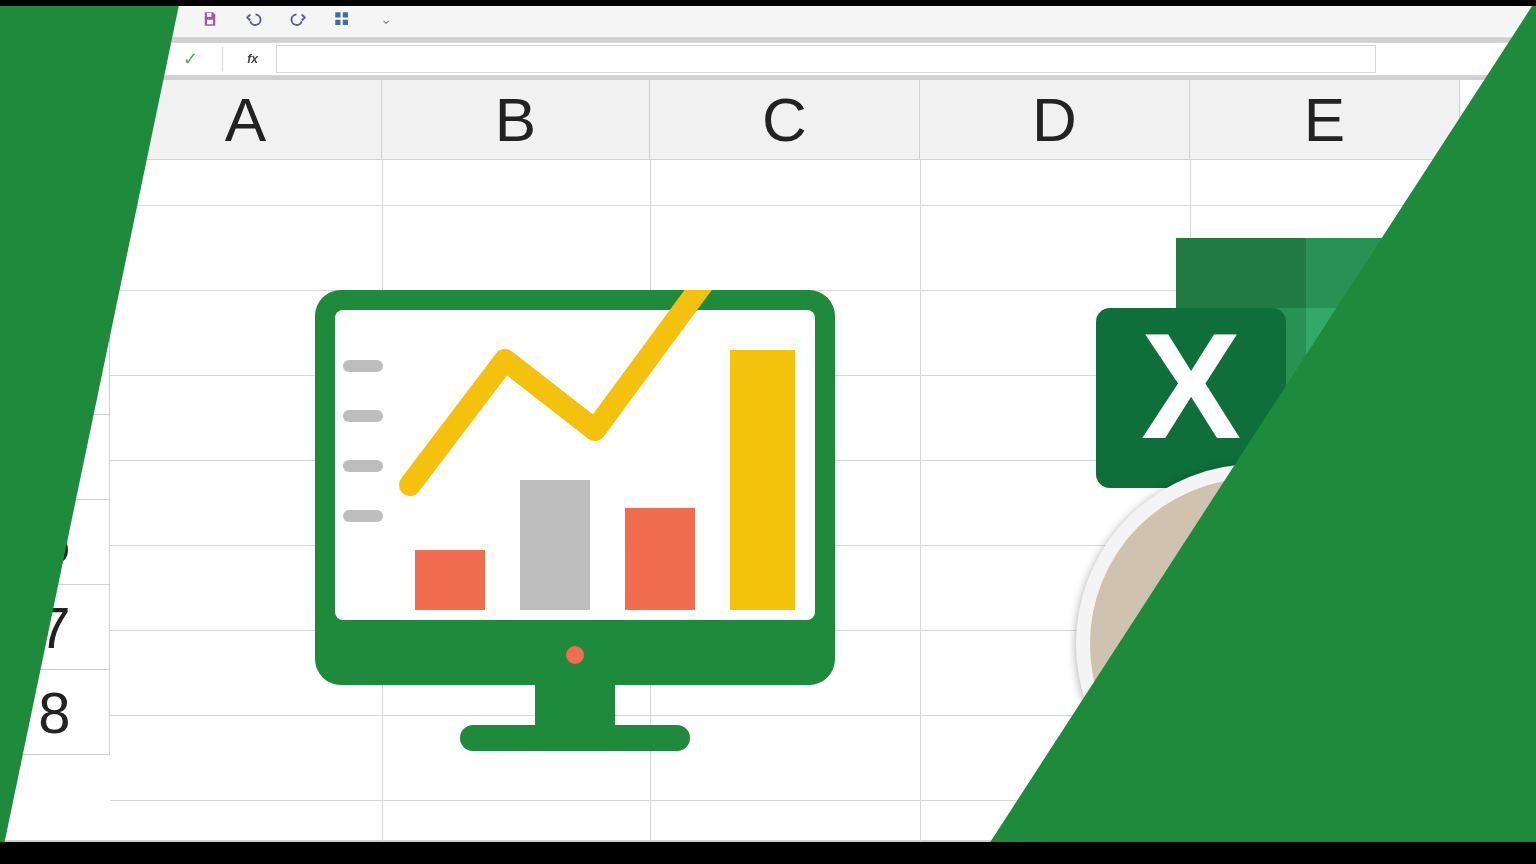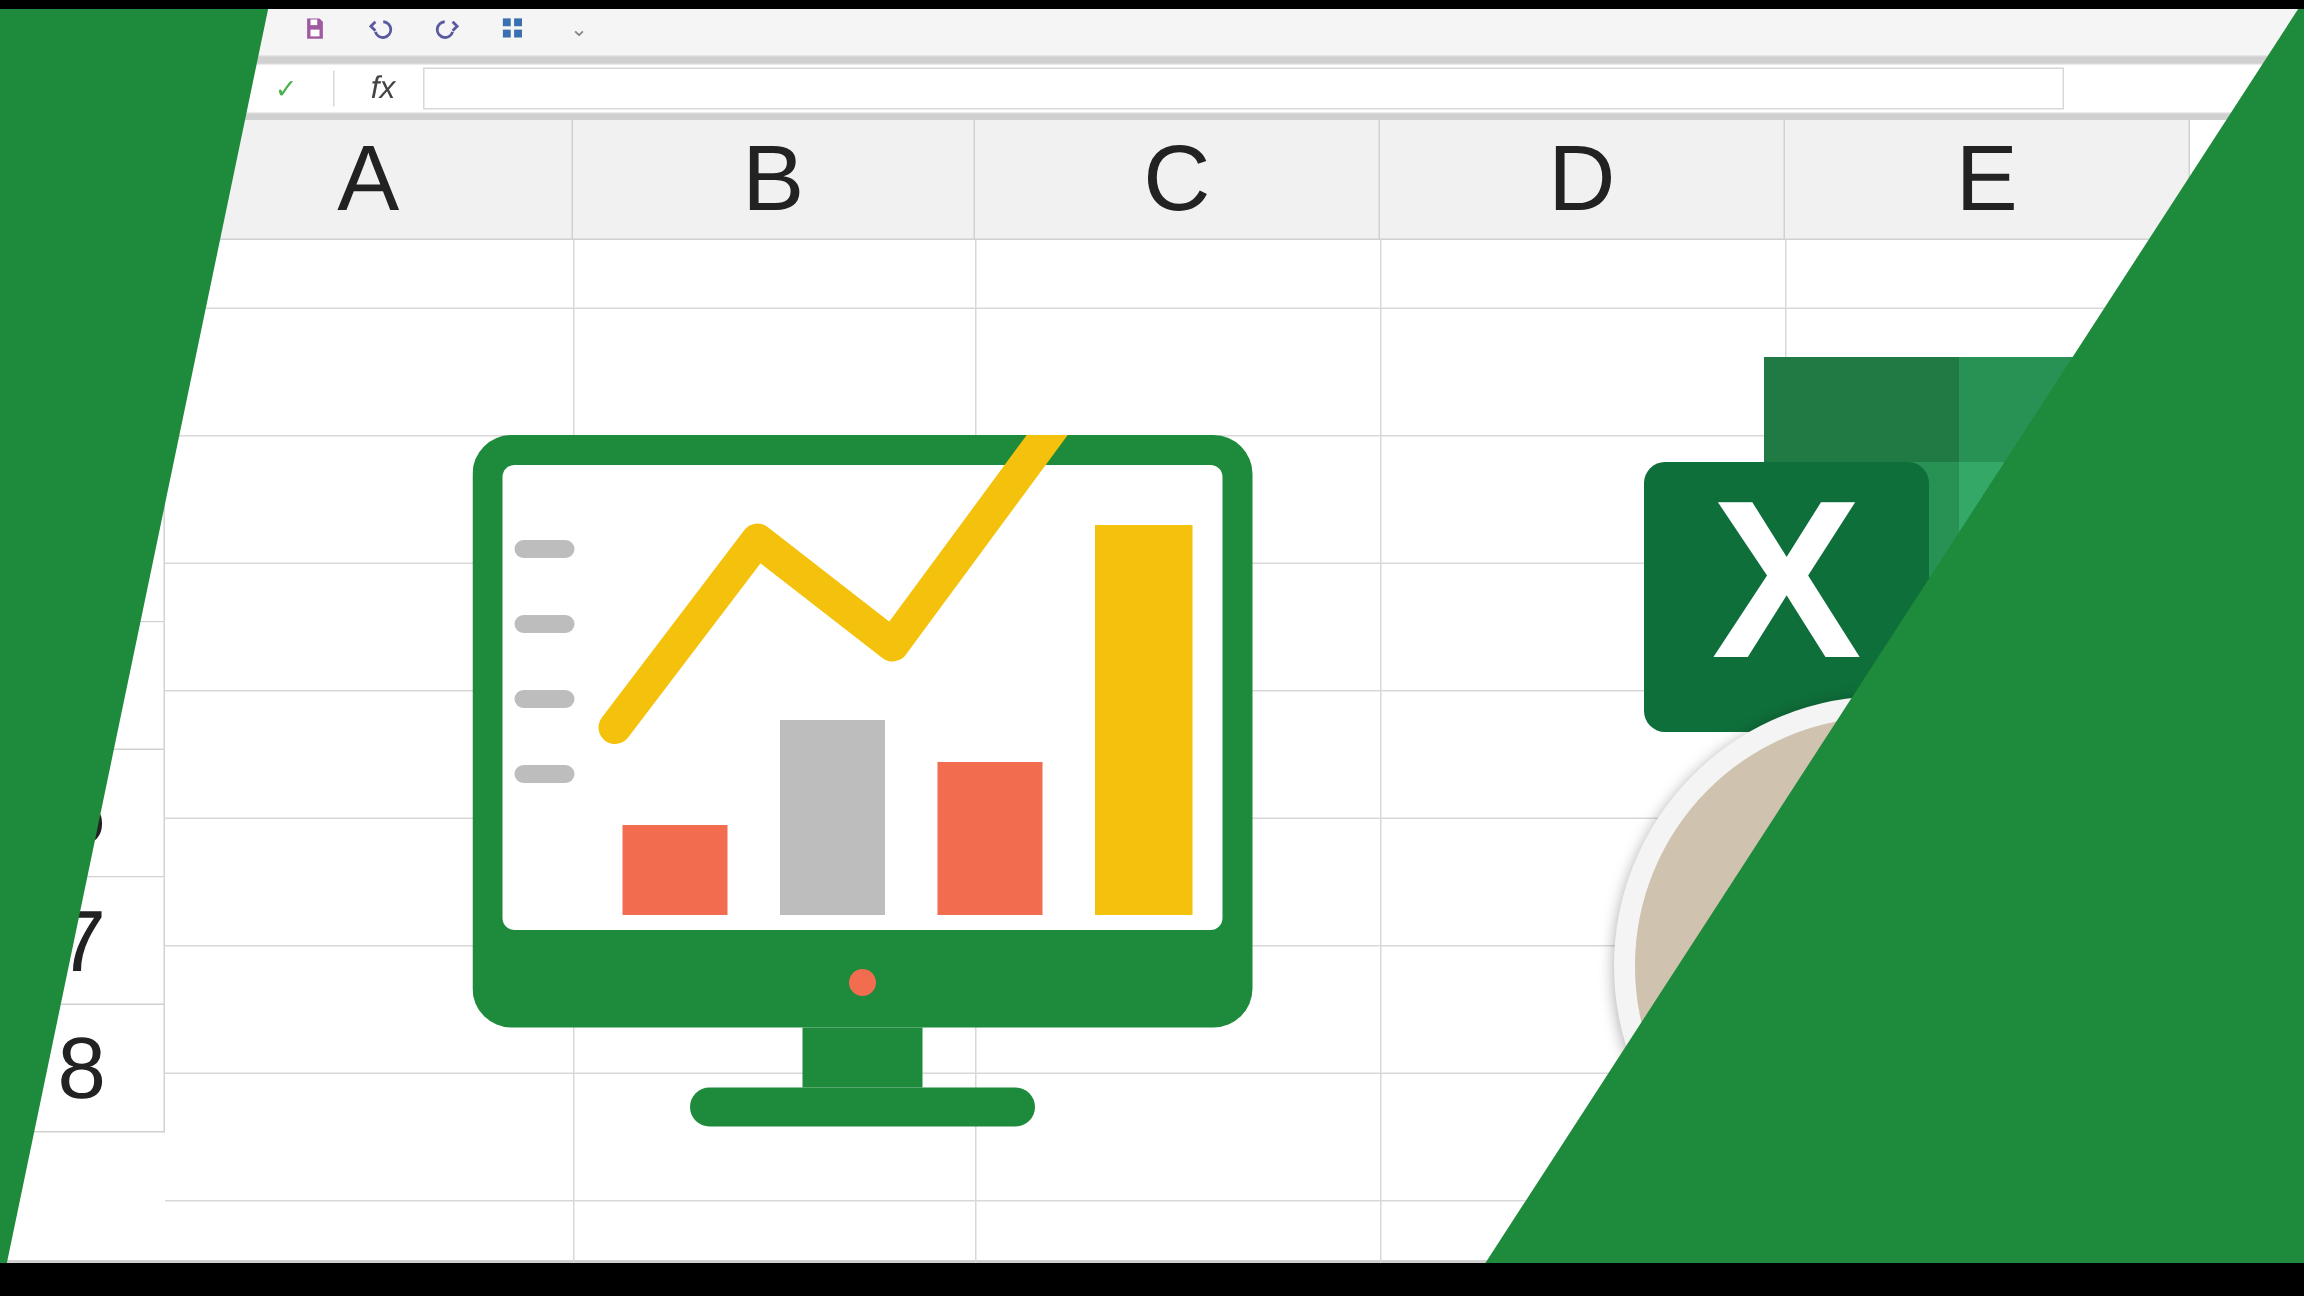--- a/index.html
+++ b/index.html
@@ -13,21 +13,21 @@
   }
   .toolbar .tbicon { width:20px; height:20px; display:flex; align-items:center; justify-content:center; color:#7a4ea0; }
   .toolbar .tbicon svg { display:block; }
   
   .formula-row {
     position:absolute; left:0; top:42px; width:1536px; height:34px;
     background:#ffffff; border-top:1px solid #d8d8d8; border-bottom:1px solid #d8d8d8;
     display:flex; align-items:center; padding-left:150px; gap:18px;
   }
   .fb-btn { font-size:18px; color:#7a7a7a; }
-  .fb-fx  { font-style:italic; font-size:21px; color:#444; }
+  .fb-fx  { font-style:italic; font-size:12px; color:#444;font-weight:bold; }
   .fb-sep { width:1px; height:24px; background:#d8d8d8; margin:0 6px; }
   .formula-input {
     flex:1; height:28px; border:1px solid #d8d8d8; background:#fff; padding:0 8px;
     font-size:14px; margin-right:160px;
   }
   
   .grid {
     position:absolute; left:0; top:80px; width:1536px; height:760px; background:#ffffff;
   }
   .col-headers {

